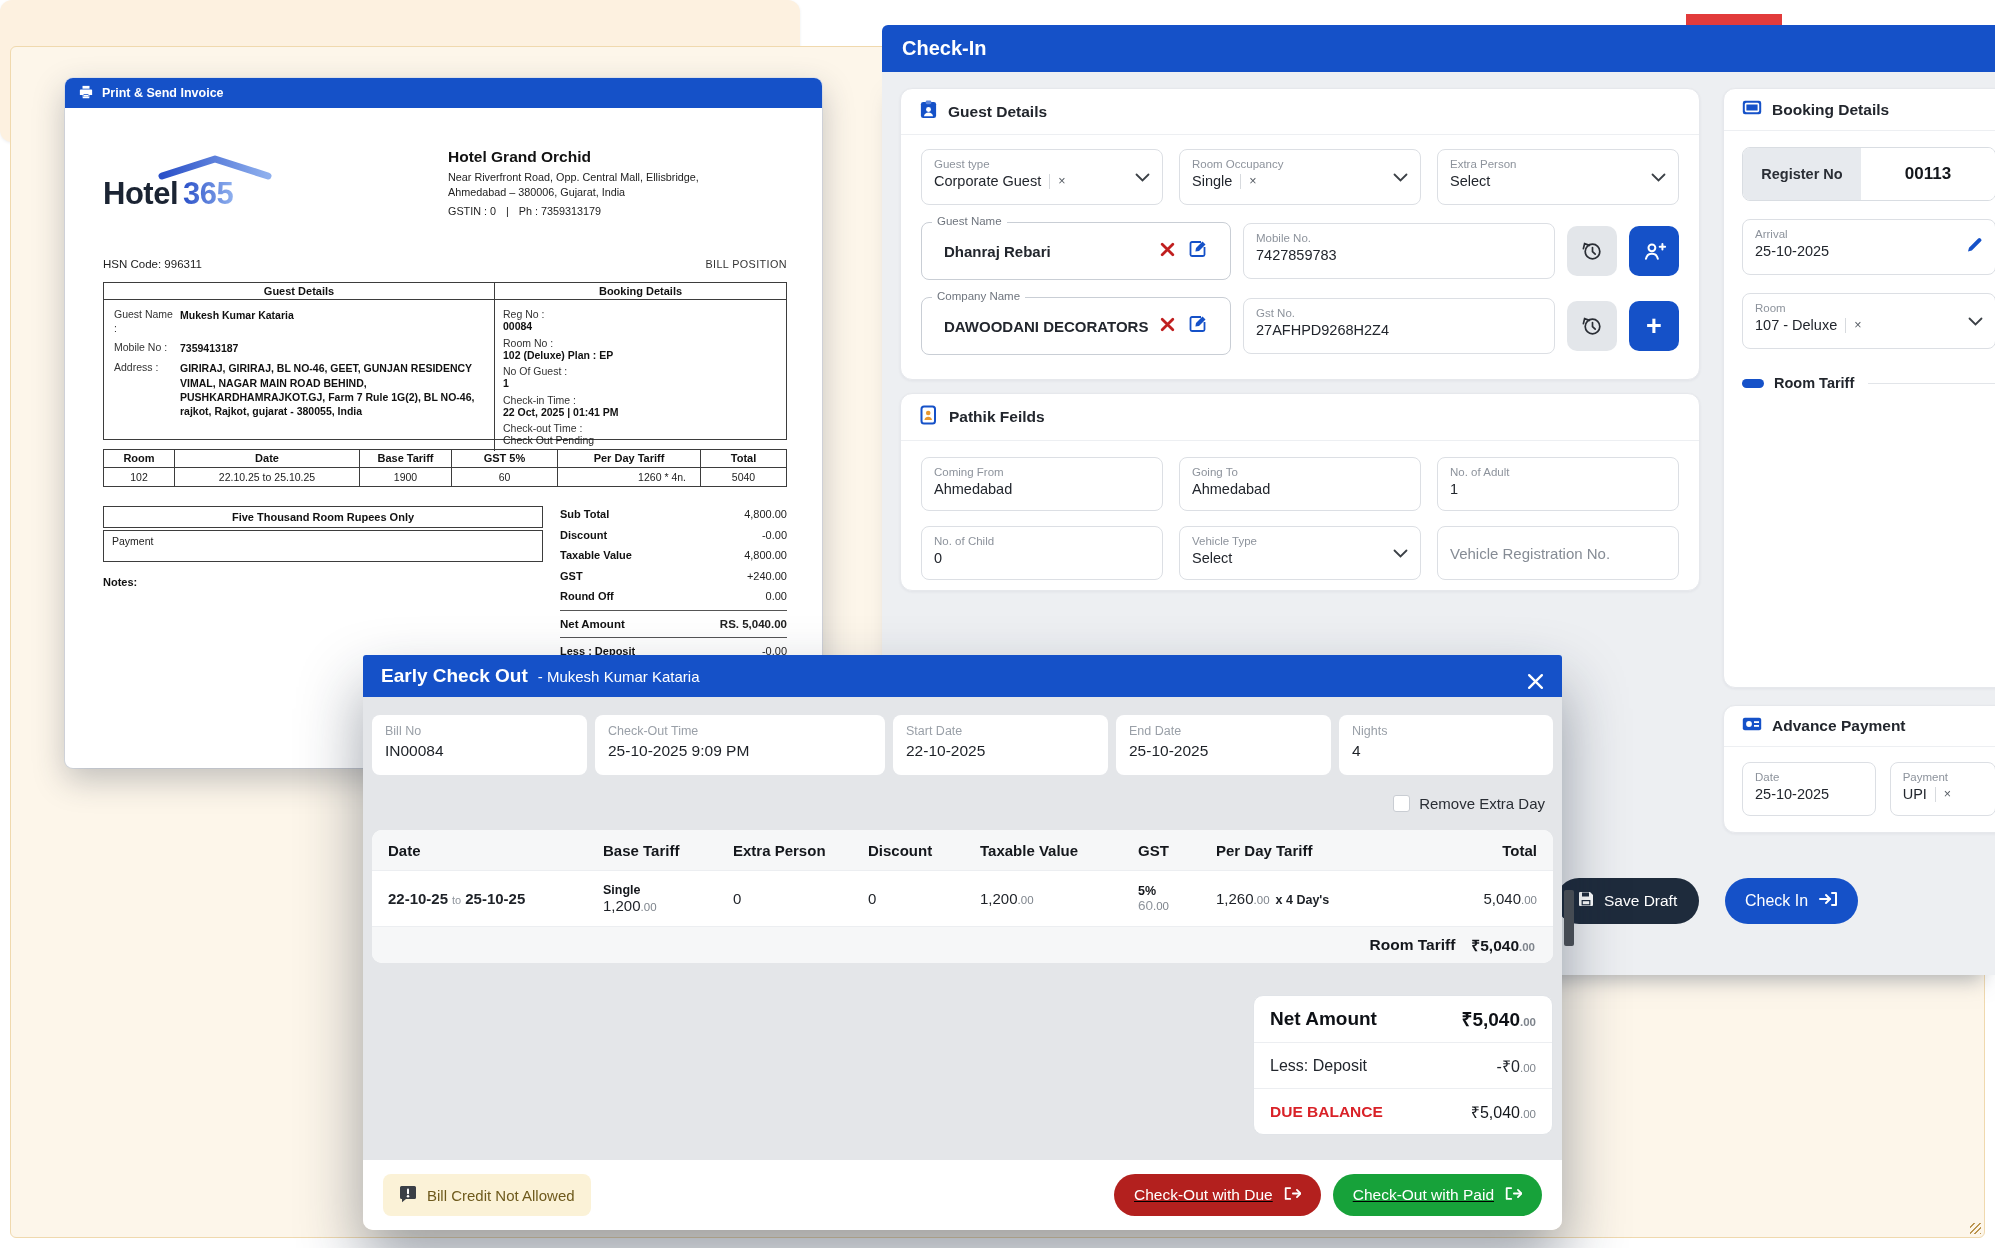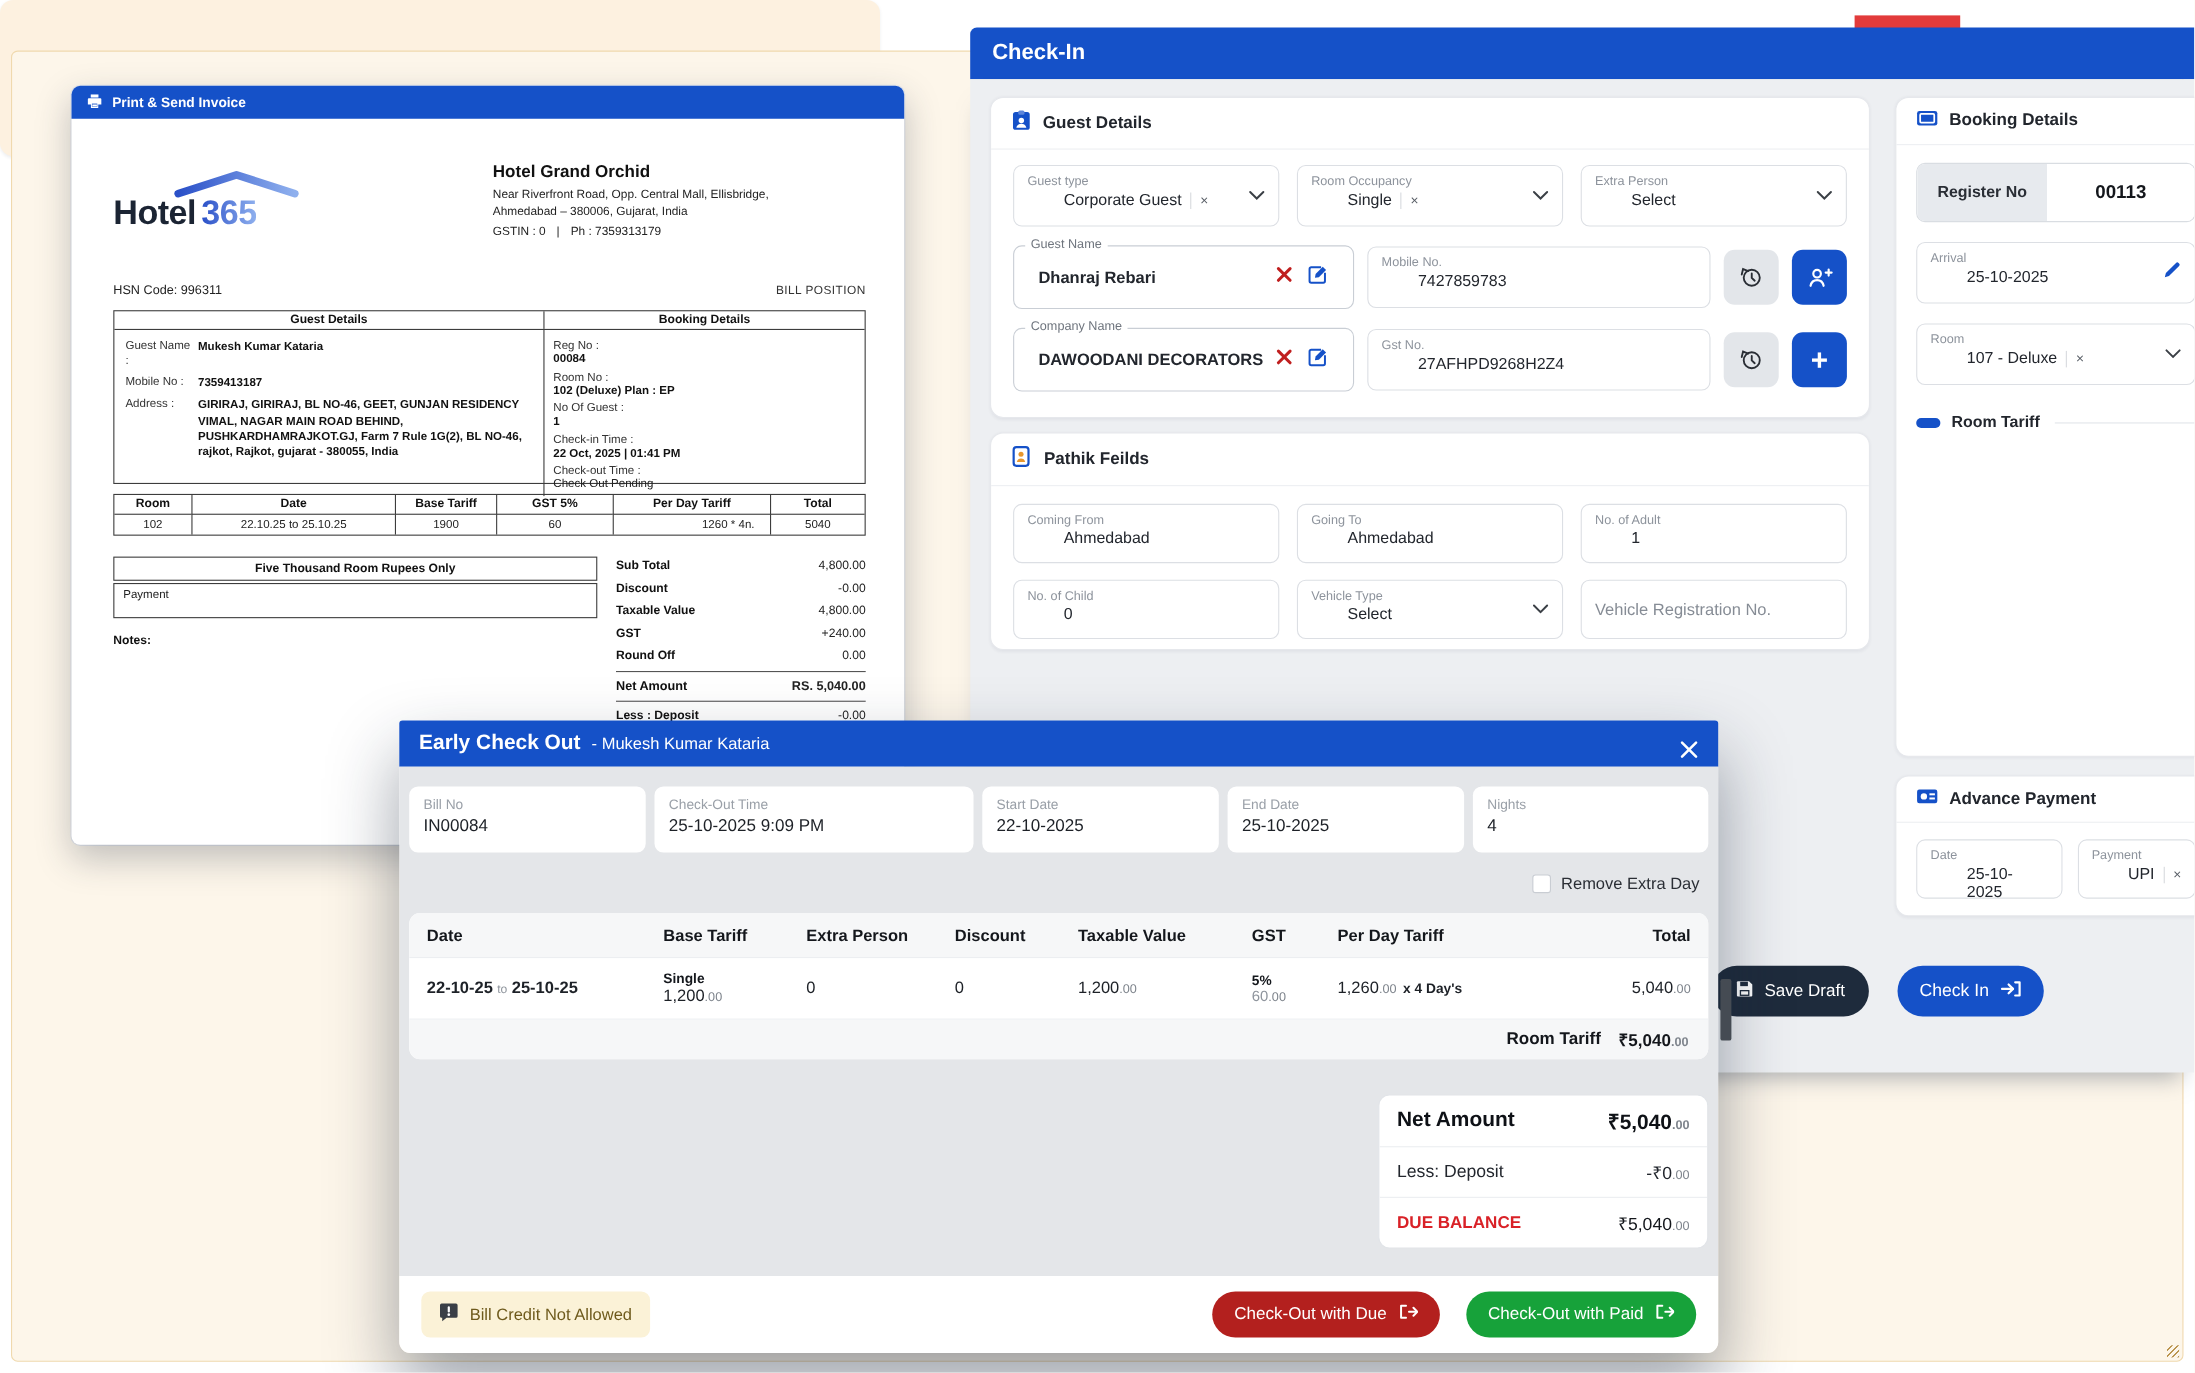--- a/index.html
+++ b/index.html
@@ -74,21 +74,21 @@
   .panel-bg { position:absolute; left:882px; top:72px; width:1113px; height:903px; background:#edeff2;
     box-shadow:0 16px 20px -12px rgba(90,100,115,.5); z-index:2; }
 
   .card { position:absolute; background:#fff; border:1px solid #e6e8ec; border-radius:12px;
     box-shadow:0 1px 3px rgba(30,40,60,.06); z-index:3; }
   .card-head { display:flex; align-items:center; gap:10px; padding:11px 18px; border-bottom:1px solid #edeff2;
     font-size:15.5px; font-weight:bold; color:#22262d; }
 
   .fld { border:1px solid #dcdfe4; border-radius:8px; background:#fff; padding:7px 12px; position:relative; }
   .fld .lbl { font-size:11.5px; color:#8d939c; line-height:1.25; }
-  .fld .val { font-size:14.5px; color:#22262d; margin-top:2px; display:flex; align-items:center; gap:8px;margin-left:33px; }
+  .fld .val { font-size:14.5px; color:#22262d; margin-top:2px; display:flex; align-items:center; gap:8px; }
   .vsep { width:1px; height:15px; background:#d7dade; }
   .chip-x { color:#565c64; font-size:12.5px; }
   .chev { position:absolute; right:12px; top:50%; transform:translateY(-50%); }
   .fld.center-val { display:flex; align-items:center; }
   .ghost { font-size:15px; color:#868c95; }
 
   .fieldset { border:1px solid #c9ced5; border-radius:8px; position:relative; background:#fff;
     display:flex; align-items:center; padding:0 22px; }
   .flabel { position:absolute; top:-8px; left:10px; background:#fff; padding:0 5px; font-size:11.5px; color:#6f757e; }
   .fs-val { font-size:15px; font-weight:bold; color:#22262d; }
@@ -188,21 +188,21 @@
   .ms-row + .ms-row { border-top:1px solid #eceef1; }
   .ms-net { font-size:19px; font-weight:bold; color:#0e1116; }
   .ms-mid { font-size:16px; color:#22262d; }
   .ms-due { font-size:15.5px; font-weight:bold; color:#d92127; }
   .ms-dueval { font-size:16px; color:#14171c; }
 
   .m-foot { position:absolute; left:0; right:0; bottom:0; height:70px; background:#fff;
     border-radius:0 0 10px 10px; display:flex; align-items:center; padding:0 20px; }
   .badge { height:42px; background:#fbf2d7; border-radius:8px; display:flex; align-items:center; gap:10px;
     padding:0 16px; font-size:15px; color:#6e5a1c; }
-  .btns { margin-left:auto; display:flex; gap:24px; }
+  .btns { margin-left:auto; display:flex; gap:12px;text-decoration:underline; }
   .pill-btn { height:42px; border-radius:21px; color:#fff; font-size:15.5px; display:flex;
     align-items:center; gap:10px; padding:0 20px; cursor:pointer; }
   .btn-due { background:#b3201e; }
   .btn-paid { background:#17a23a; }
 </style>
 </head>
 <body>
 
 <div id="stage">
 

